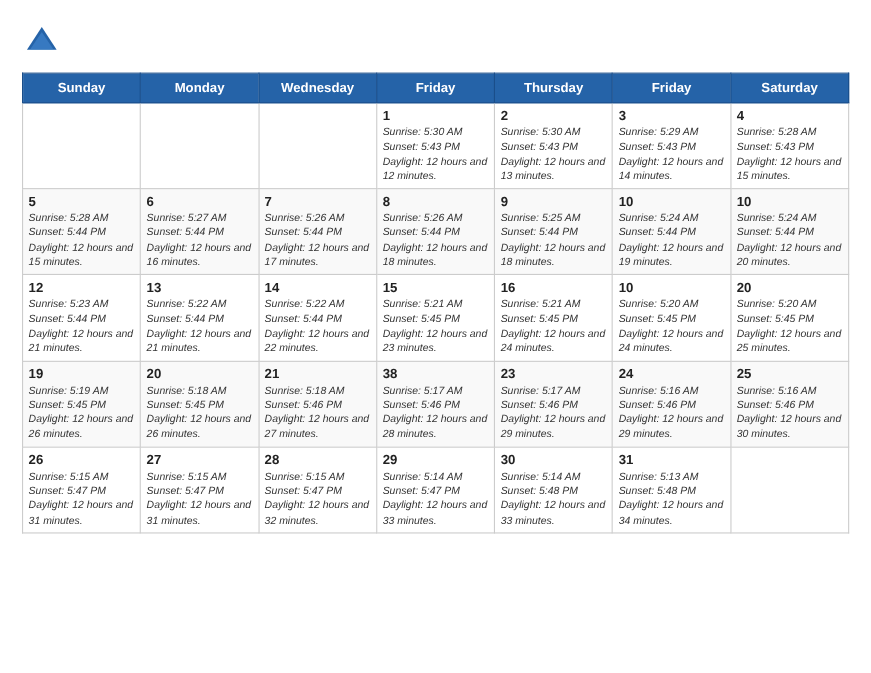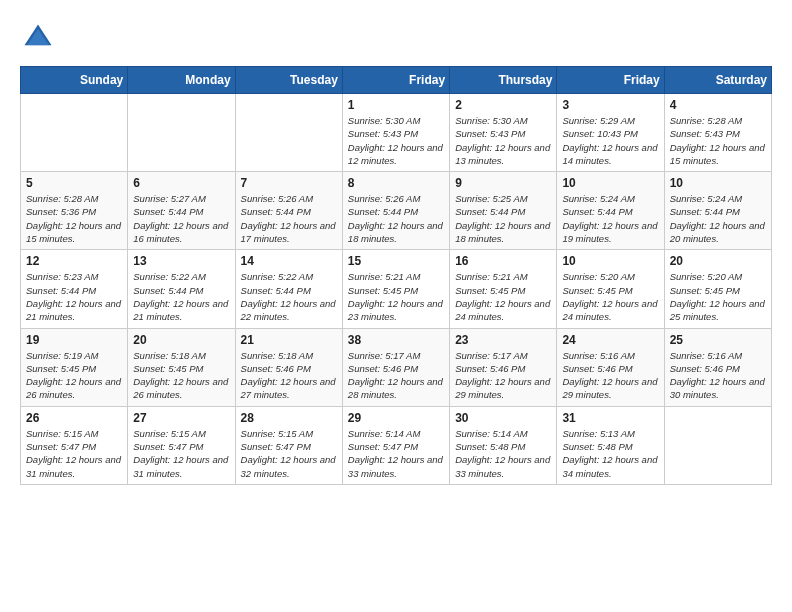--- a/index.html
+++ b/index.html
@@ -56,21 +56,21 @@
       width: 100%;
       border-collapse: collapse;
       border: 1px solid #ccc;
     }
     .calendar th {
       background: #2563a8;
       color: #fff;
       font-size: 12px;
       font-weight: bold;
       padding: 6px 4px;
-      text-align: right;
+      text-align: center;
       border: 1px solid #1a4e8a;
     }
     .calendar td {
       vertical-align: top;
       padding: 4px 5px;
       border: 1px solid #ccc;
       width: 107px;
       min-height: 80px;
       font-size: 10px;
       color: #333;
@@ -114,21 +114,21 @@
     <div class="month-title"></div>
     <div class="subtitle"></div>
   </div>
 </div>
 
 <table class="calendar">
   <thead>
     <tr>
     <th>Sunday</th>
         <th>Monday</th>
-        <th>Tuesday</th>
+        <th>Wednesday</th>
         <th>Friday</th>
         <th>Thursday</th>
         <th>Friday</th>
         <th>Saturday</th>
       </tr>
   </thead>
   <tbody id="calendar-body">
   <tr>
         <td class="empty-cell"></td>
         <td class="empty-cell"></td>
@@ -143,37 +143,37 @@
         <td>
           <span class="day-number">2</span>
           <div class="day-info">Sunrise: 5:30 AM
 Sunset: 5:43 PM
 Daylight: 12 hours
 and 13 minutes.</div>
         </td>
         <td>
           <span class="day-number">3</span>
           <div class="day-info">Sunrise: 5:29 AM
-Sunset: 10:43 PM
+Sunset: 5:43 PM
 Daylight: 12 hours
 and 14 minutes.</div>
         </td>
         <td>
           <span class="day-number">4</span>
           <div class="day-info">Sunrise: 5:28 AM
 Sunset: 5:43 PM
 Daylight: 12 hours
 and 15 minutes.</div>
         </td>
       </tr>
       <tr>
         <td>
           <span class="day-number">5</span>
           <div class="day-info">Sunrise: 5:28 AM
-Sunset: 5:36 PM
+Sunset: 5:44 PM
 Daylight: 12 hours
 and 15 minutes.</div>
         </td>
         <td>
           <span class="day-number">6</span>
           <div class="day-info">Sunrise: 5:27 AM
 Sunset: 5:44 PM
 Daylight: 12 hours
 and 16 minutes.</div>
         </td>

